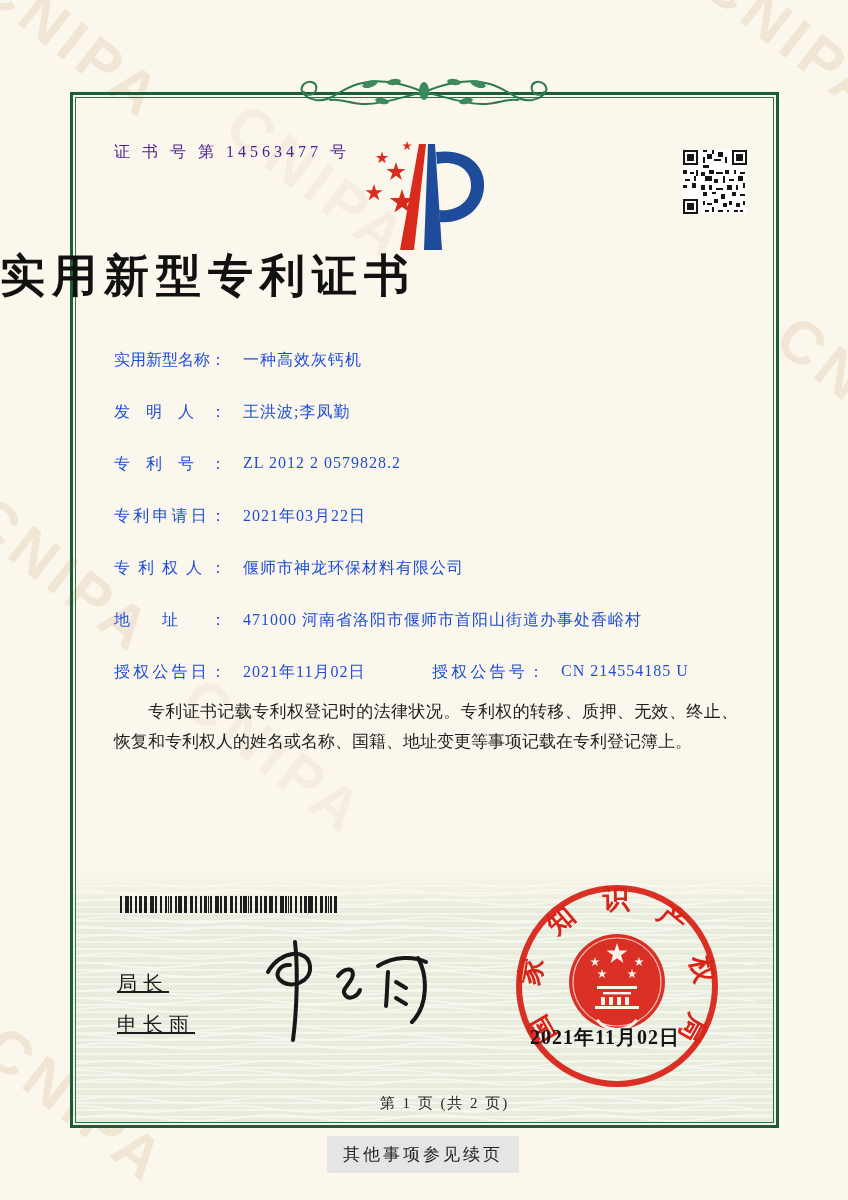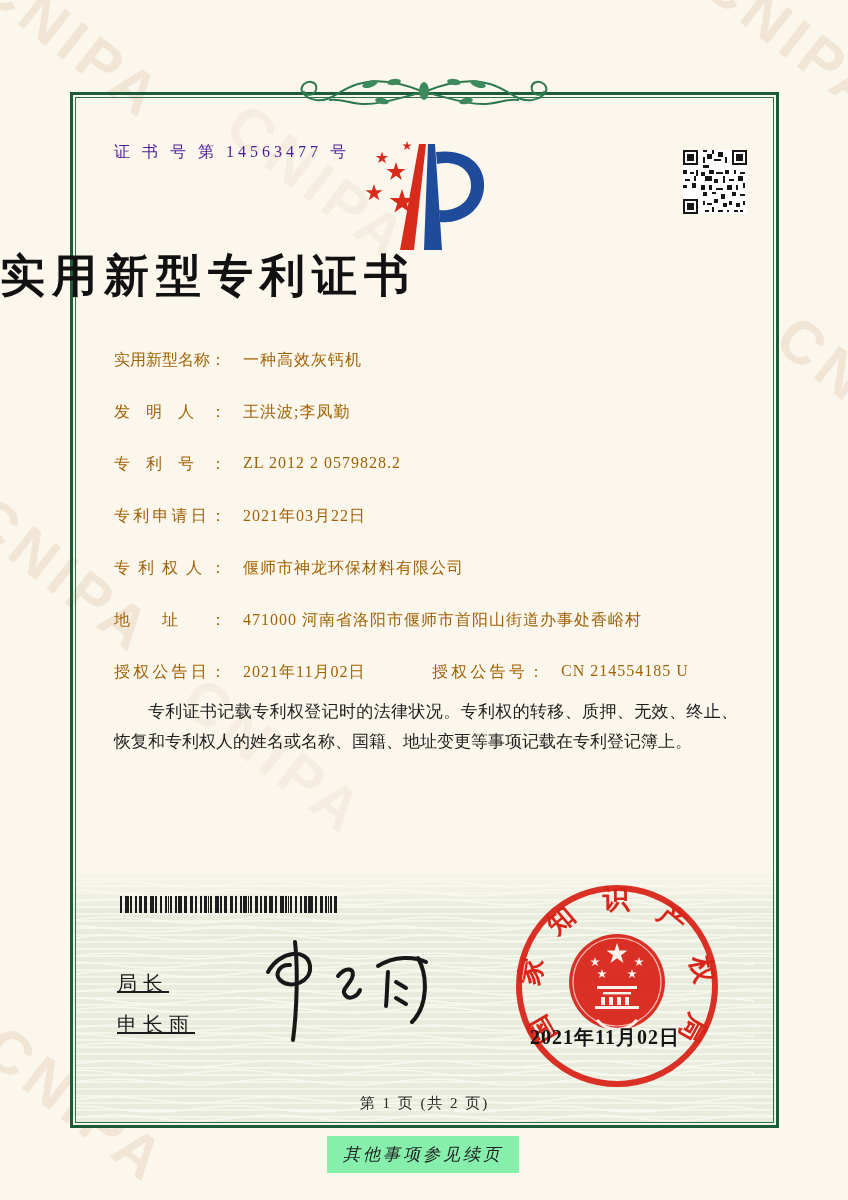--- a/index.html
+++ b/index.html
@@ -31,21 +31,21 @@
   .content{position:absolute;inset:0;z-index:4;}
 
   .certno{position:absolute;left:114px;top:142px;font-size:16px;color:#4c1d95;
           letter-spacing:4px;}
   .logo{position:absolute;left:356px;top:138px;}
   .qr{position:absolute;left:683px;top:150px;}
   .title{position:absolute;left:0;top:246px;width:848px;text-align:left;
          font-size:45px;font-weight:bold;color:#111;letter-spacing:7px;}
 
   .fields{position:absolute;left:114px;top:350px;width:630px;}
-  .frow{height:52px;position:relative;font-size:16px;color:#a16207;white-space:nowrap;}
+  .frow{height:52px;position:relative;font-size:16px;color:#1d4ed8;white-space:nowrap;}
   .flabel{display:inline-block;width:112px;text-align:justify;text-align-last:justify;
           vertical-align:top;}
   .fvalue{margin-left:13px;letter-spacing:1px;}
   .fpair2{position:absolute;left:318px;top:0;}
 
   .bodytext{position:absolute;left:114px;top:697px;width:624px;font-size:17px;
             line-height:30px;color:#1f1f1f;text-align:justify;}
   .bodytext p{margin:0;text-indent:2em;}
 
   .barcode{position:absolute;left:120px;top:896px;width:218px;height:17px;
@@ -55,23 +55,23 @@
           repeating-linear-gradient(90deg,transparent 0 6px,#1d1d1d 6px 8px,transparent 8px 13px);}
 
   .signer{position:absolute;left:117px;top:970px;font-size:20px;color:#1c1c1c;
           letter-spacing:6px;}
   .signer div{margin-bottom:14px;text-decoration:underline;}
   .signature{position:absolute;left:246px;top:932px;}
 
   .seal{position:absolute;left:505px;top:874px;}
 
   .pagenum{position:absolute;left:70px;top:1094px;width:709px;text-align:center;
-           font-size:15px;color:#2a2a2a;letter-spacing:2px;}
-  .cont-strip{position:absolute;left:327px;top:1136px;background:#86efac;
-           padding:7px 16px;font-size:17px;color:#1f1f1f;letter-spacing:3px;z-index:4;font-style:italic;}
+           font-size:15px;color:#2a2a2a;letter-spacing:2px;padding-left:20px;}
+  .cont-strip{position:absolute;left:327px;top:1136px;background:#e5e5e5;
+           padding:7px 16px;font-size:17px;color:#1f1f1f;letter-spacing:3px;z-index:4;}
 </style>
 </head>
 <body>
 
 <div class="page">
 
   <div class="wm" style="left:-34px;top:6px;">CNIPA</div>
   <div class="wm lighter" style="left:212px;top:148px;">CNIPA</div>
   <div class="wm" style="left:688px;top:4px;">CNIPA</div>
   <div class="wm" style="left:762px;top:360px;">CNIPA</div>

